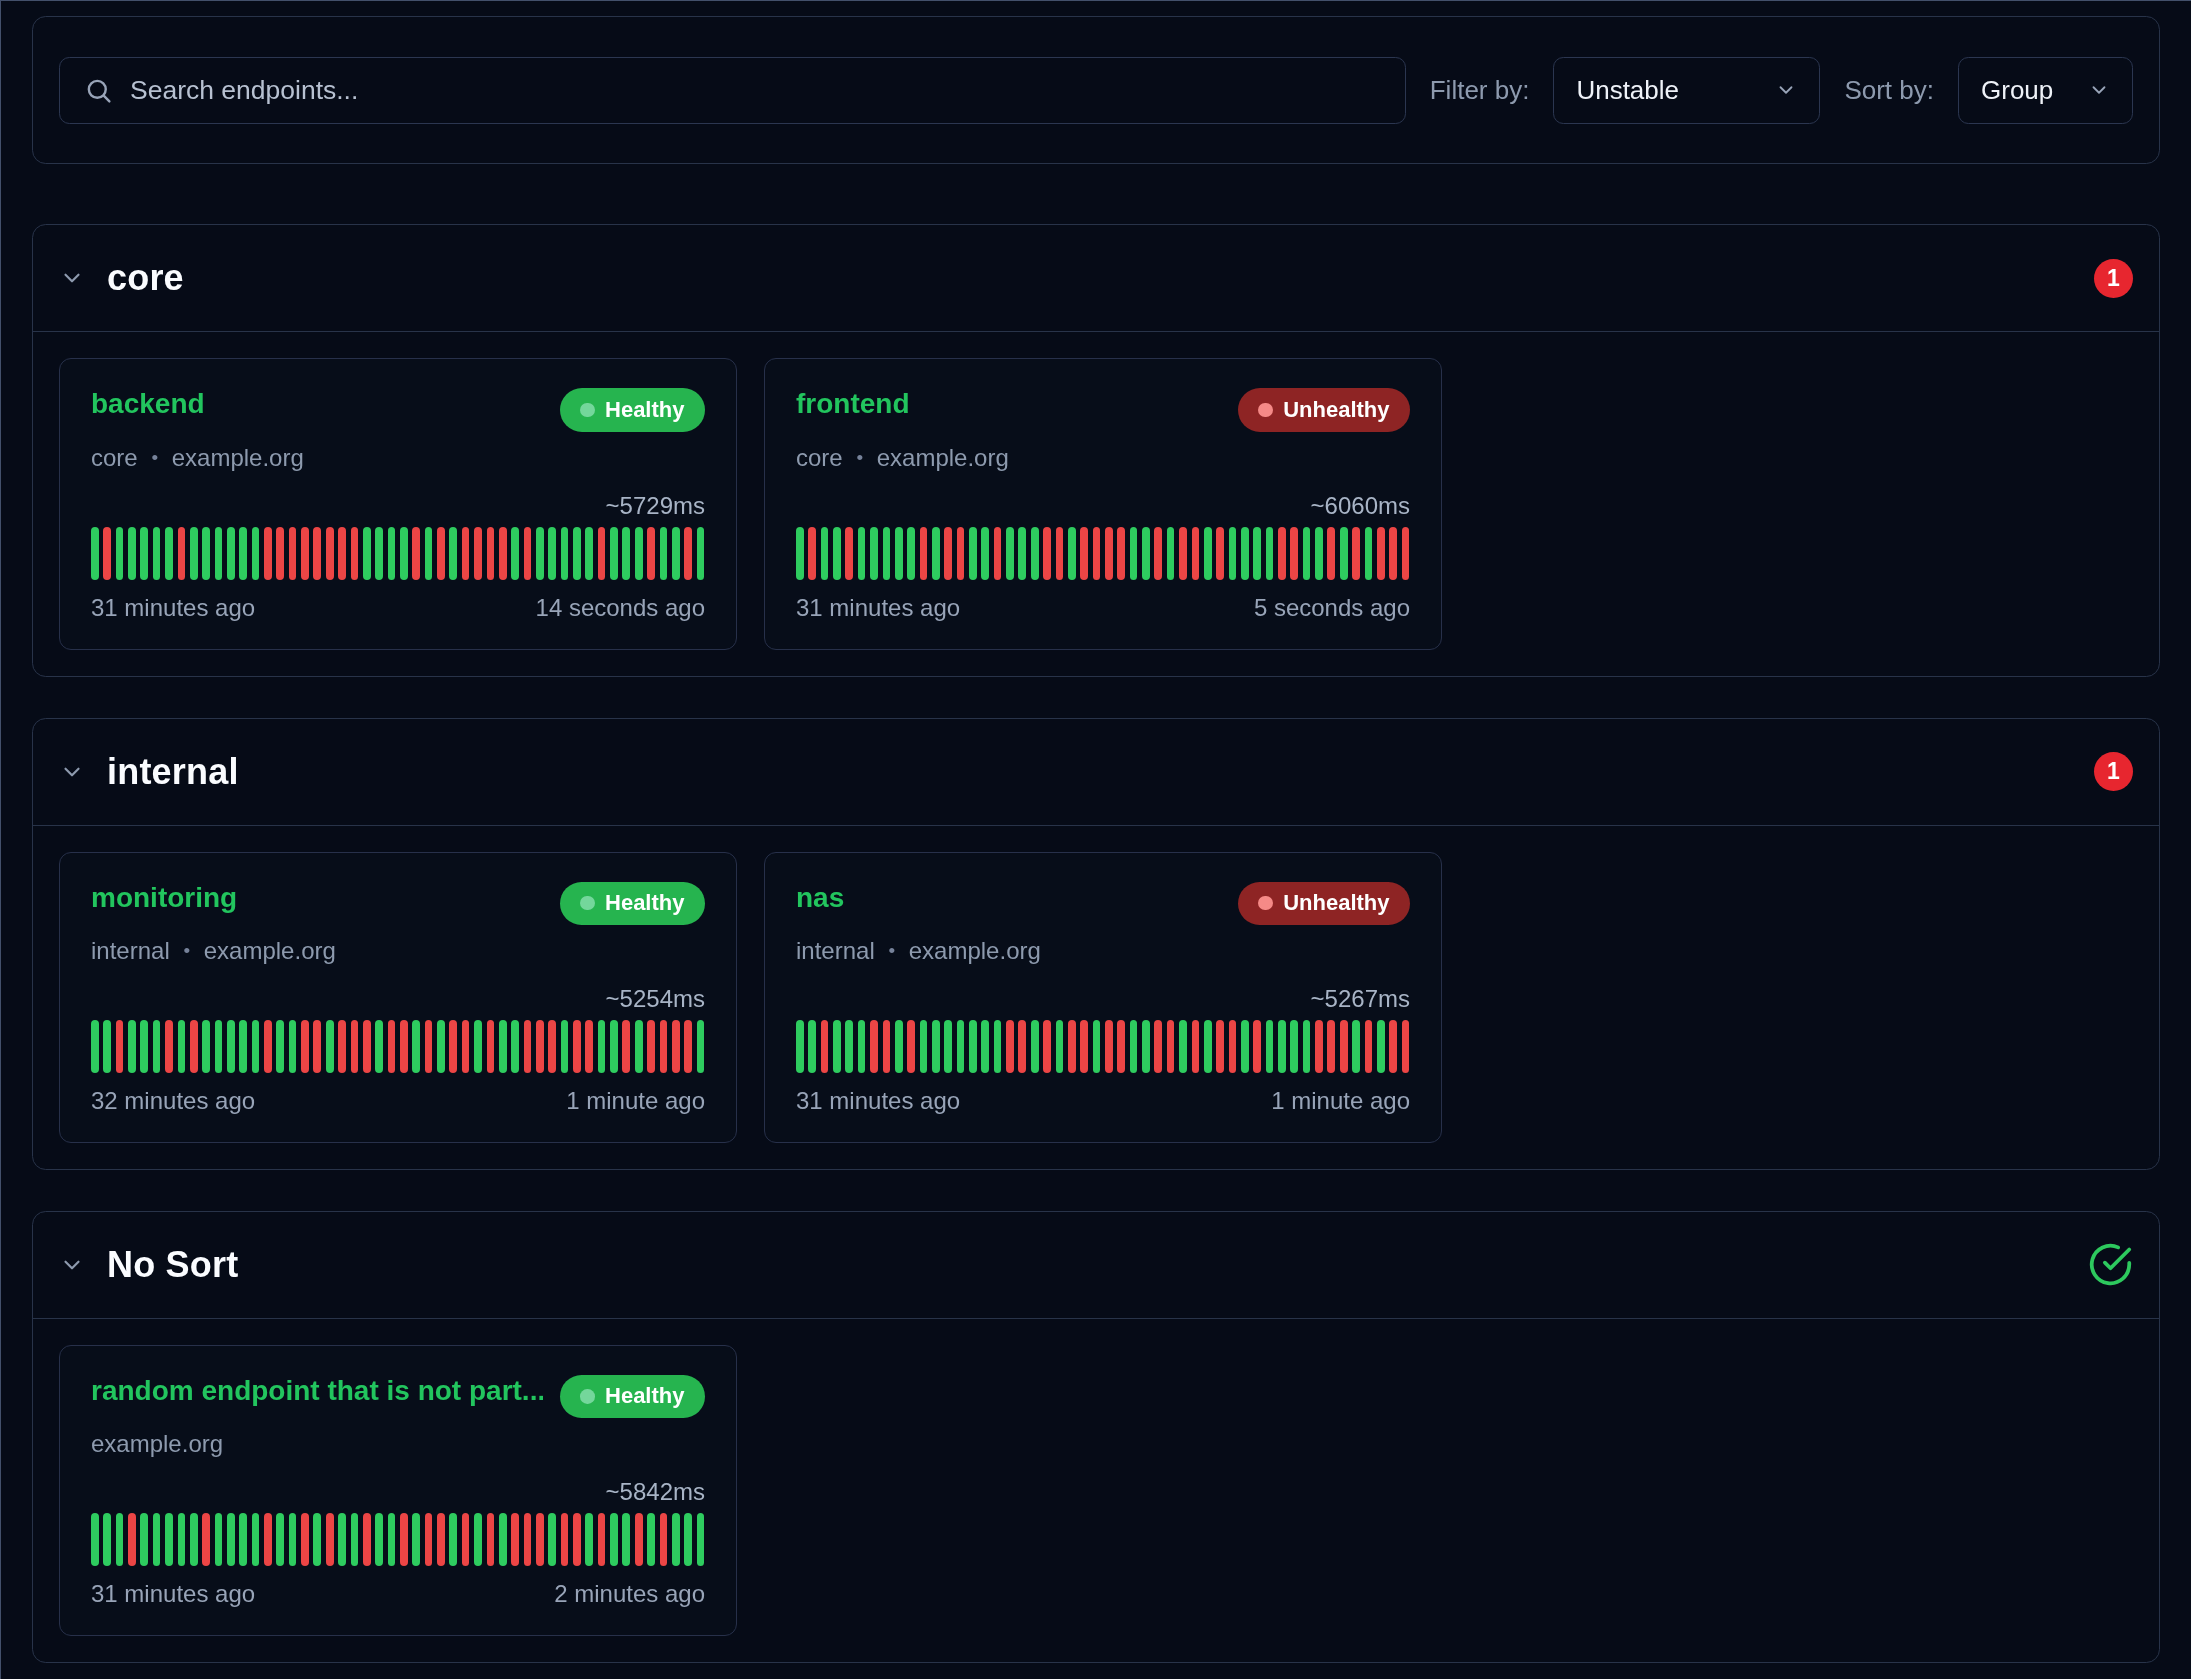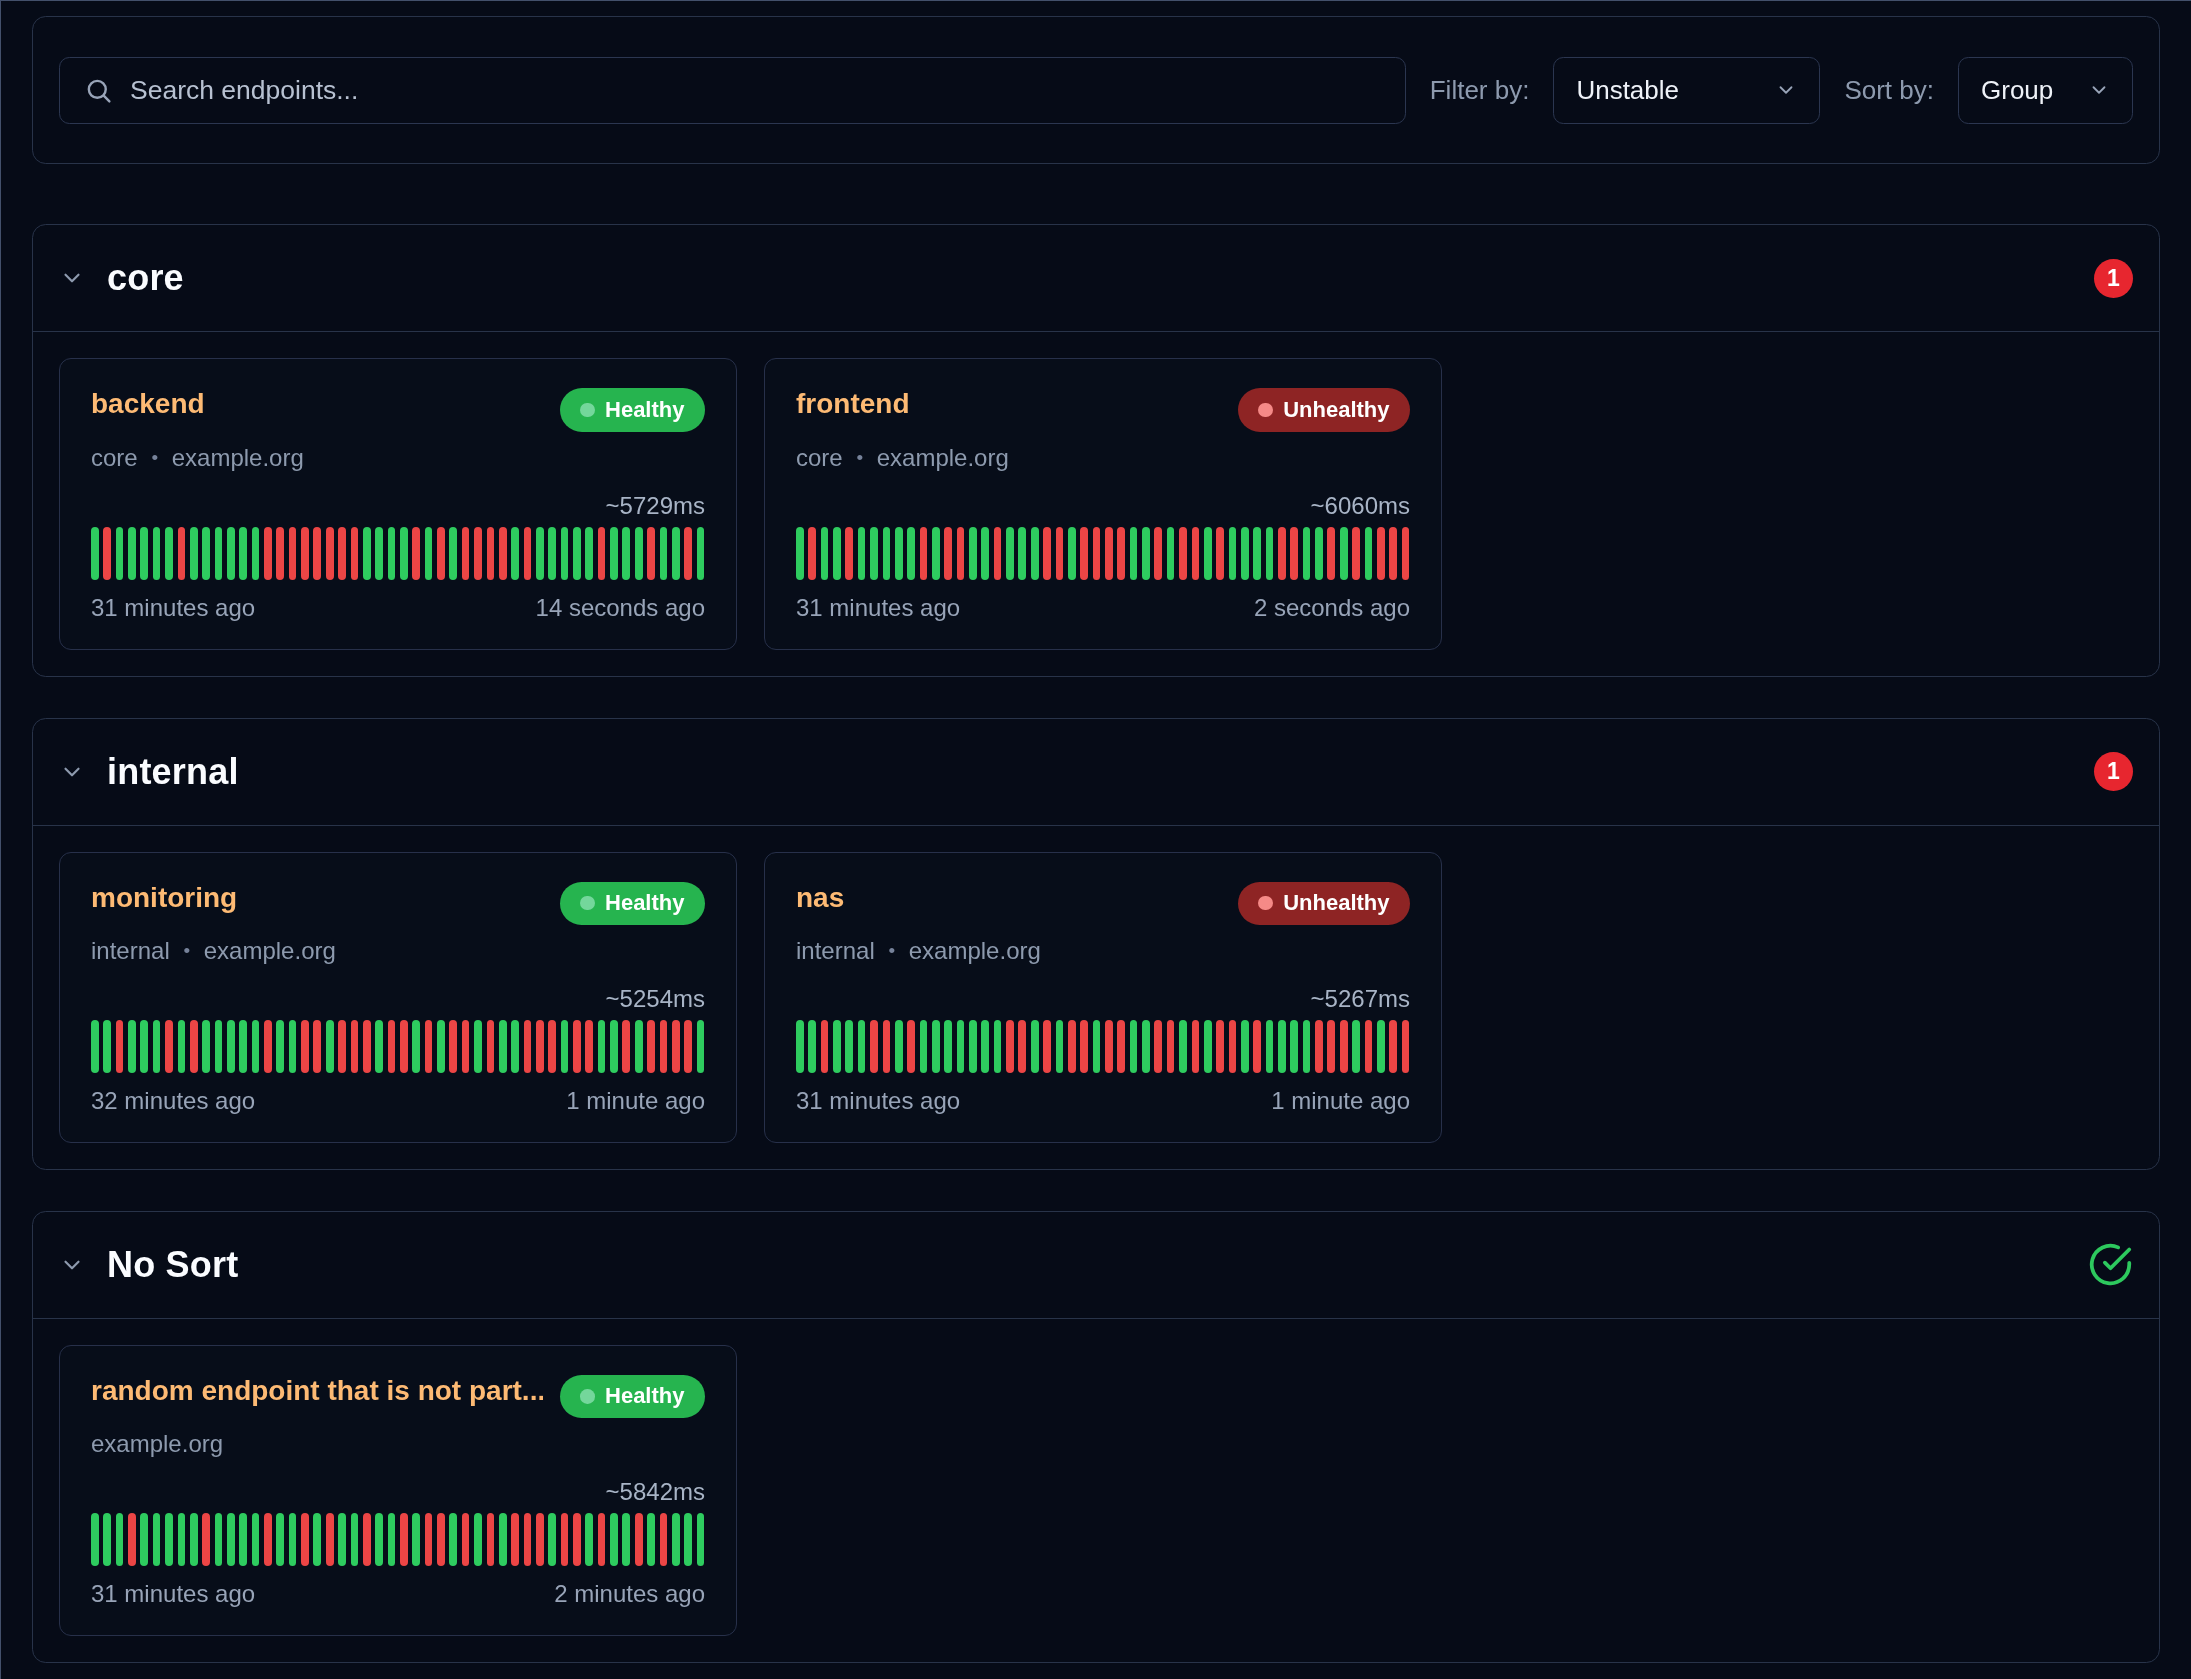--- a/index.html
+++ b/index.html
@@ -78,21 +78,21 @@
   .card{
     width:678px;
     border:0.9px solid var(--border-card,#27304a);
     border-radius:12px;
     background:var(--card-bg,#070d19);
     padding:29px 31px 27px 31px;
     cursor:pointer;
   }
   .card-top{ display:flex; align-items:flex-start; justify-content:space-between; gap:17px; }
   .card-title{
-    font-size:28px; font-weight:700; color:#fdba74;
+    font-size:28px; font-weight:700; color:#22c55e;
     white-space:nowrap; overflow:hidden; max-width:462px;
   }
   .badge{
     display:flex; align-items:center; gap:10.3px;
     border-radius:855px; padding:8.6px 20.5px;
     font-size:22px; font-weight:700; color:#ffffff;
     flex:0 0 auto;
     justify-content:flex-end;
   }
   .badge .dot{ width:14.6px; height:14.6px; border-radius:50%; }
@@ -296,21 +296,21 @@
             <span class="bar down"></span>
             <span class="bar up"></span>
             <span class="bar down"></span>
             <span class="bar up"></span>
             <span class="bar down"></span>
             <span class="bar down"></span>
             <span class="bar down"></span>
           </div>
         <div class="times">
           <span>31 minutes ago</span>
-          <span>2 seconds ago</span>
+          <span>5 seconds ago</span>
         </div>
       </div>
 
     </div>
   </section>
 
   <section class="group">
     <div class="group-header">
       <svg class="chev" viewBox="0 0 24 24" fill="none" stroke="currentColor" stroke-width="2" stroke-linecap="round" stroke-linejoin="round">
           <polyline points="6 9 12 15 18 9"></polyline>

